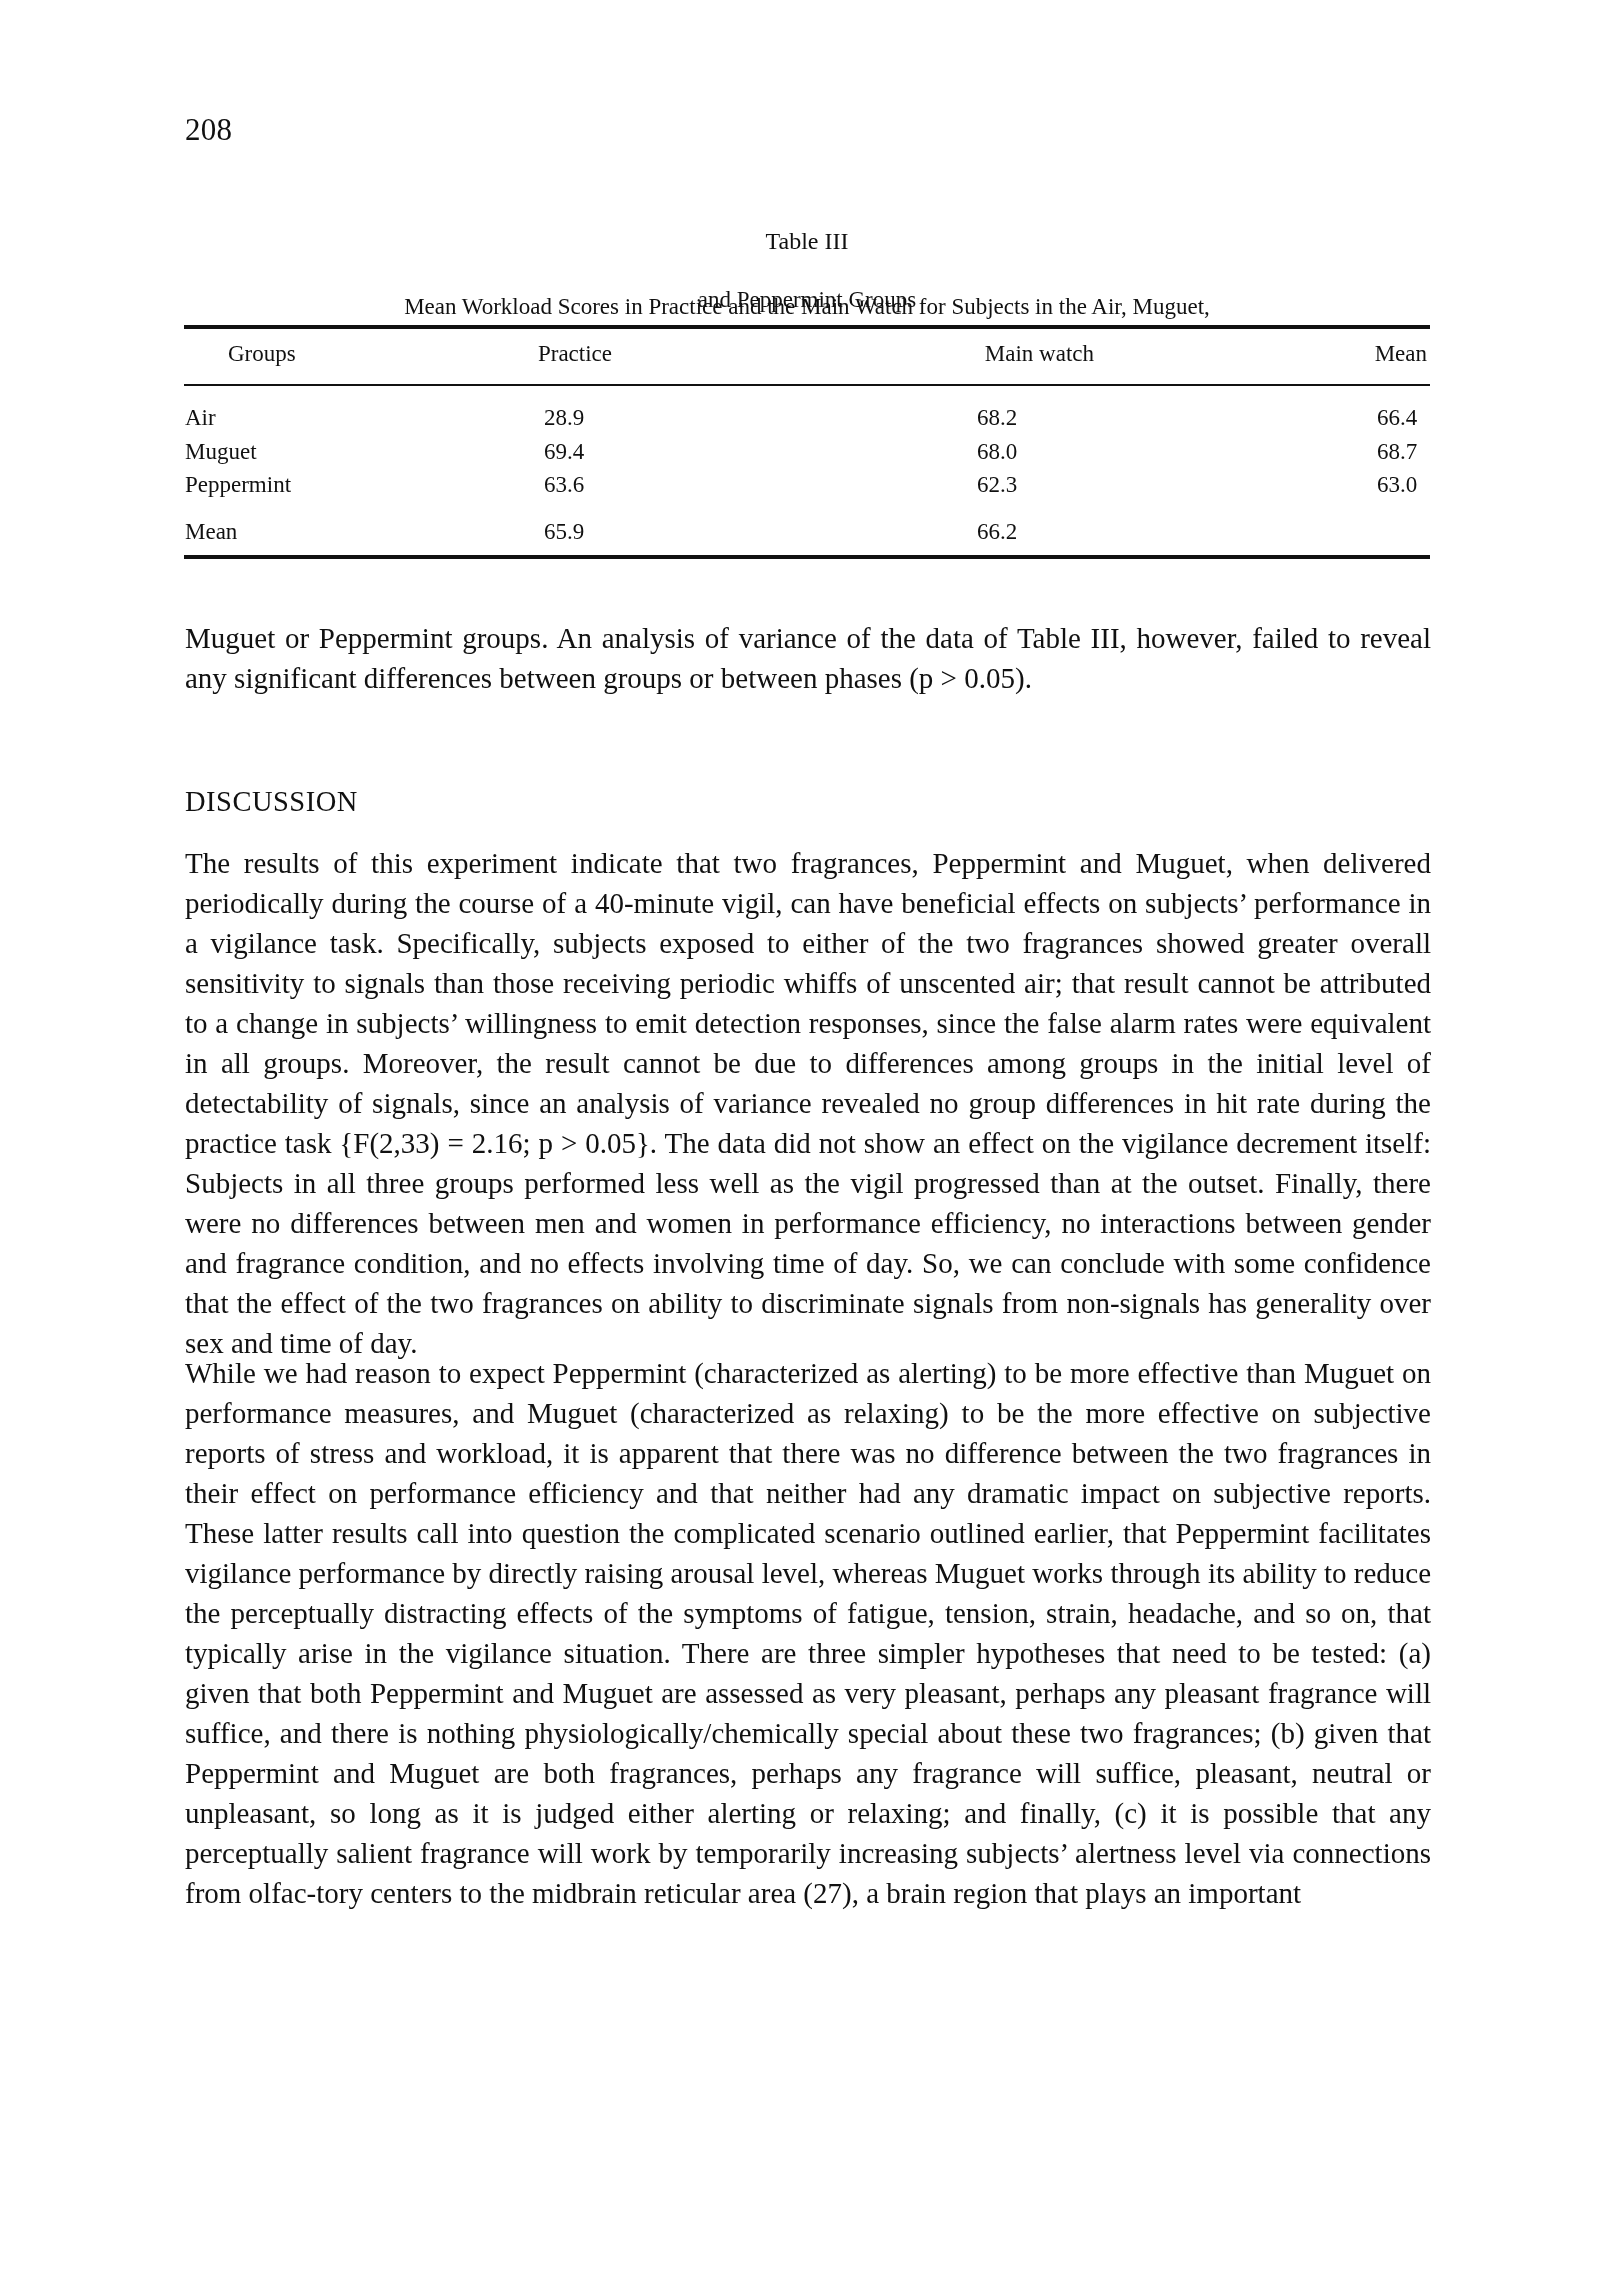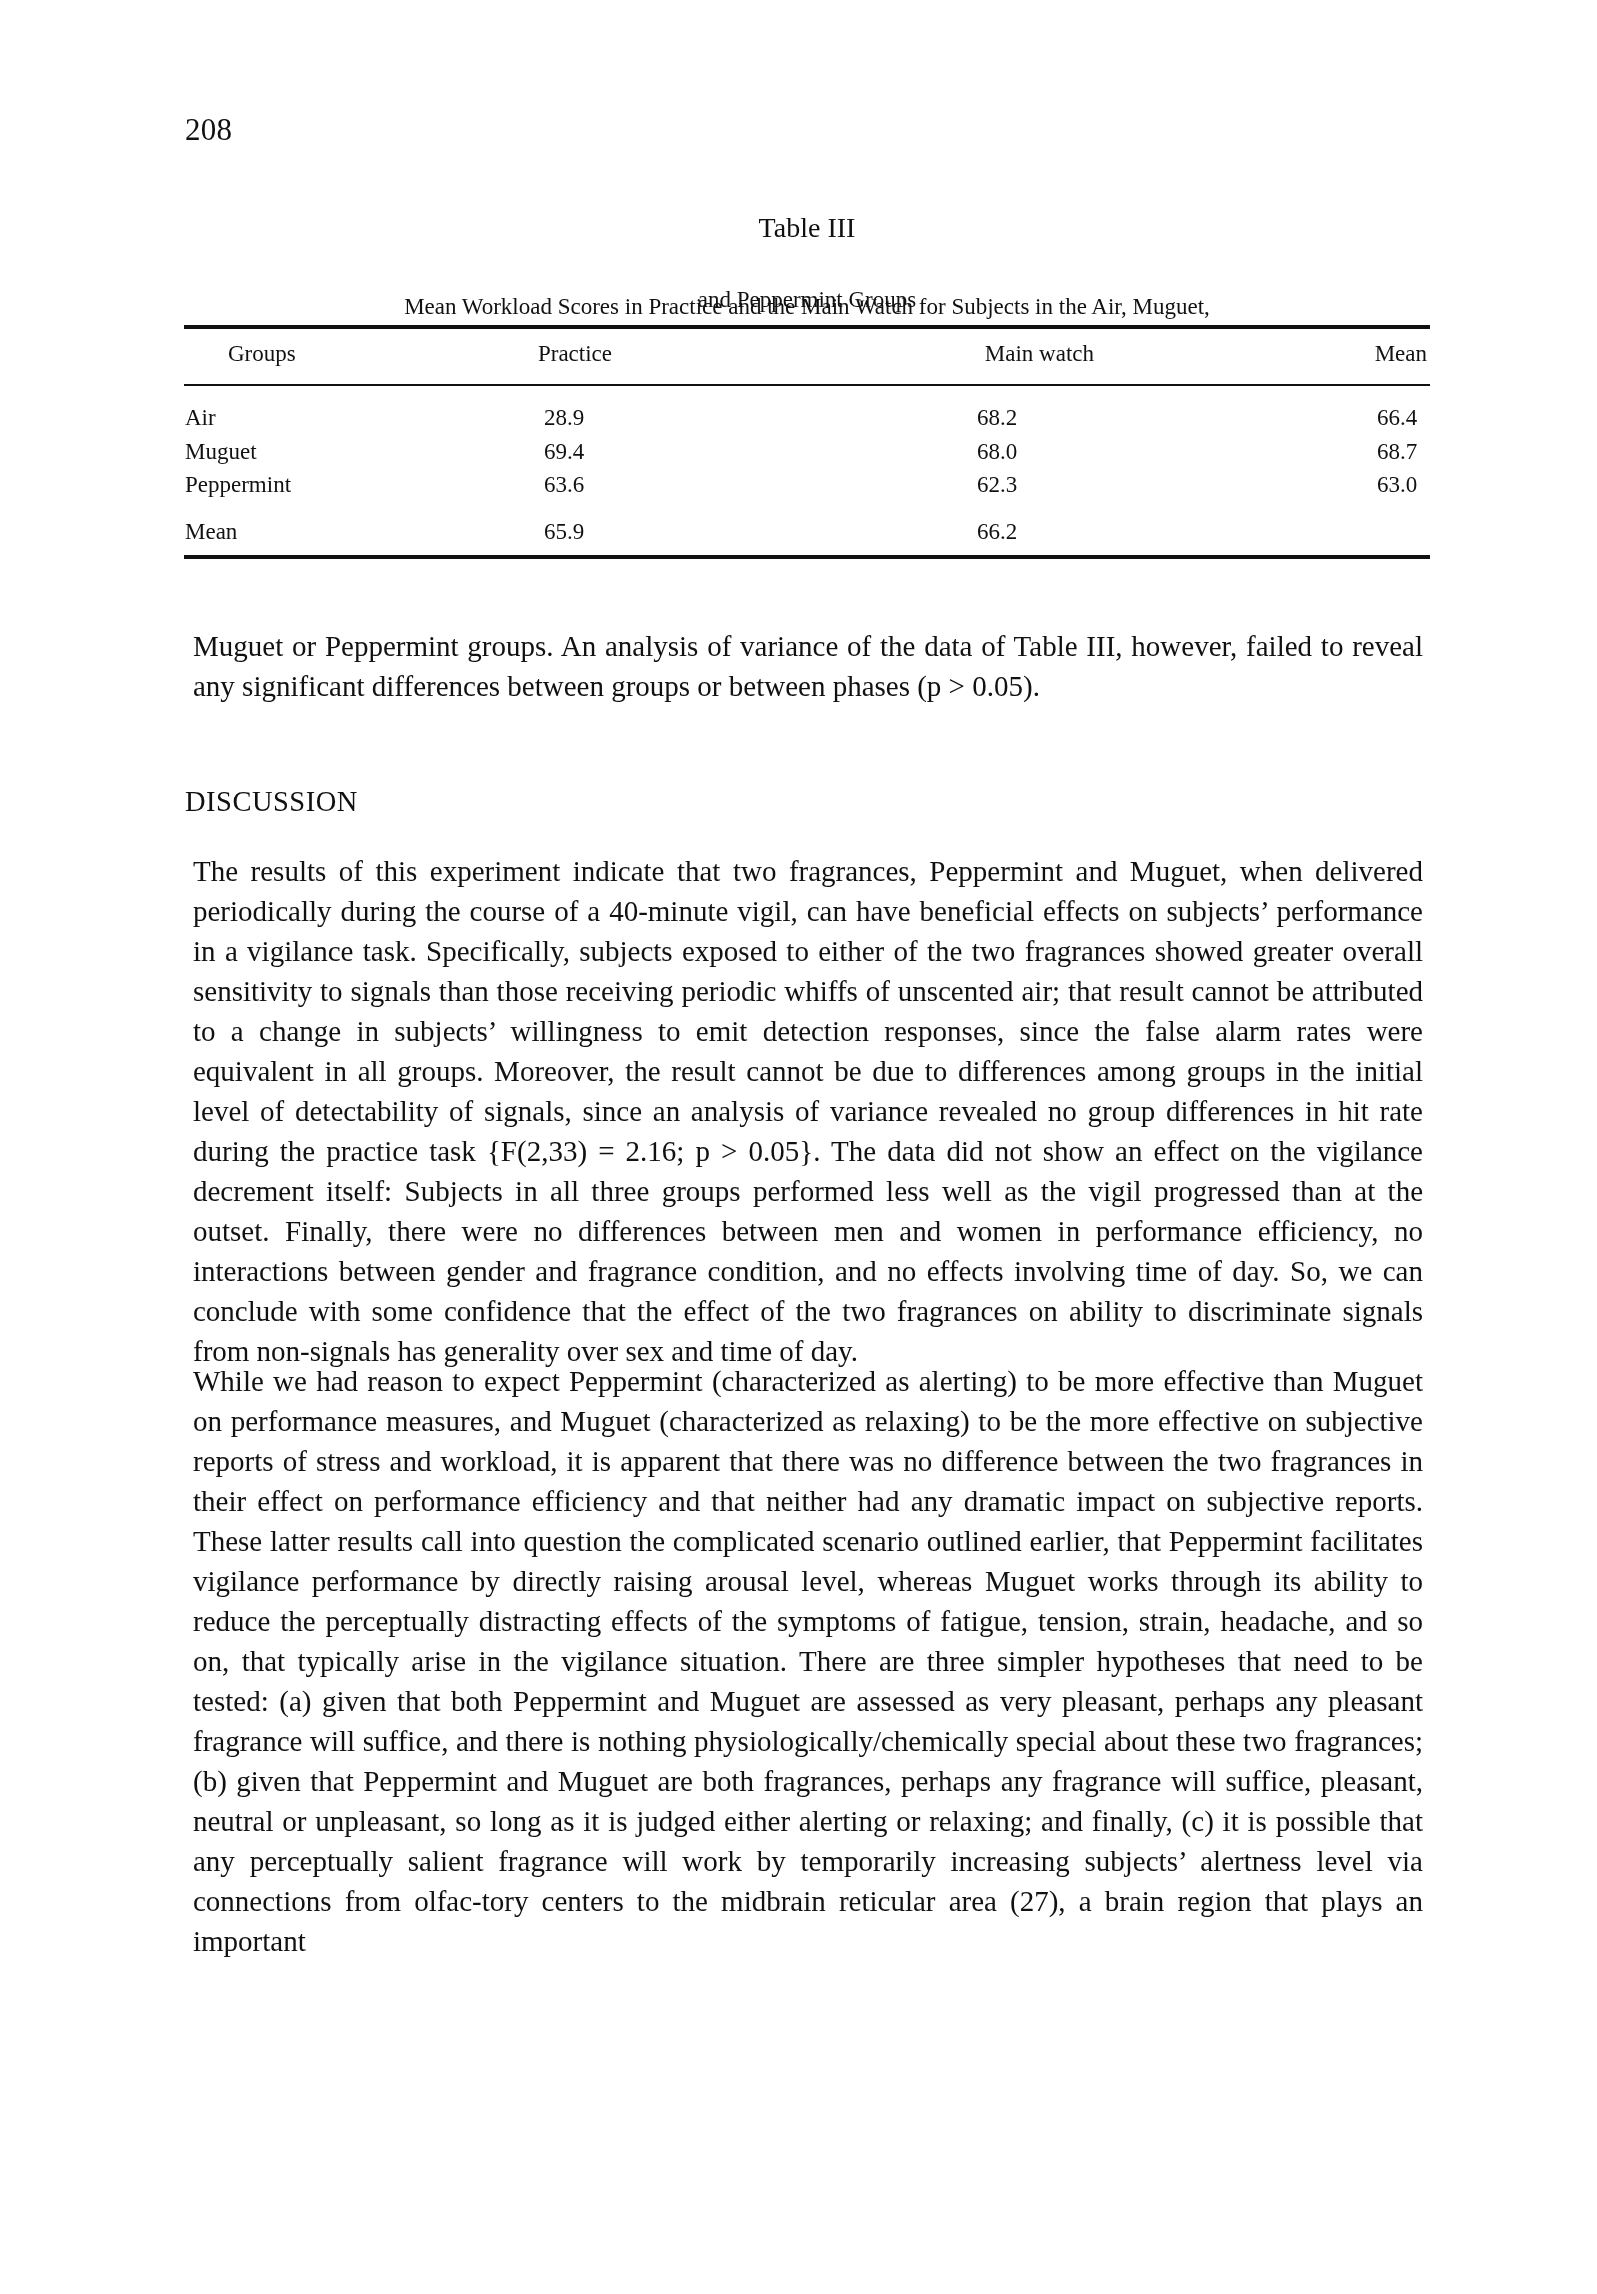--- a/index.html
+++ b/index.html
@@ -3,40 +3,40 @@
 <meta charset="utf-8">
 <style>
   html, body { margin:0; padding:0; background:#ffffff; }
   body { width:1598px; height:2294px; position:relative; overflow:hidden;
          font-family:"Liberation Serif","DejaVu Serif",serif; color:#111; }
   .runhead { position:absolute; top:112px; left:185px; width:1255px; height:46px;
              font-size:31px; letter-spacing:0.3px; }
   .runhead .pg { position:absolute; left:0; top:0; }
   .runhead .jt { position:absolute; left:174px; top:0; }
   .tcap { position:absolute; left:184px; width:1246px; text-align:center; font-size:23px; }
-  .tcap.label { top:212px; font-size:28px; }
+  .tcap.label { top:228px; font-size:24px; }
   .tcap.l1 { top:255px;margin-top:39px; }
   .tcap.l2 { top:287px; }
   .rule { position:absolute; left:184px; width:1246px; background:#111; }
   .rule.top { top:325px; height:3.8px; }
   .rule.mid { top:384px; height:1.9px; }
   .rule.bot { top:555px; height:3.8px; }
   .cell { position:absolute; font-size:23px; line-height:28.5px; }
   .hdr { top:340px; }
   .c0 { left:228px; }
   .c0d { left:185px; }
   .c1 { left:518px; width:114px; text-align:center; }
   .c1d { left:544px; }
   .c2 { left:904px; width:190px; text-align:right; }
   .c2d { left:977px; }
   .c3 { left:1332px; width:95px; text-align:right; }
   .c3d { left:1377px; }
   .body-text { position:absolute; left:185px; width:1246px; font-size:29px;
                line-height:40px; text-align:justify; }
-  .body-text p { margin:8px; }
+  .body-text p { margin:0; }
   .p1 { top:618px; }
   .heading { position:absolute; top:786px; left:185px; font-size:28.5px; letter-spacing:0.5px; }
   .p2 { top:843px; }
 </style>
 </head>
 <body>
 
 <div class="runhead">
   <span class="pg">208</span>
 </div>

